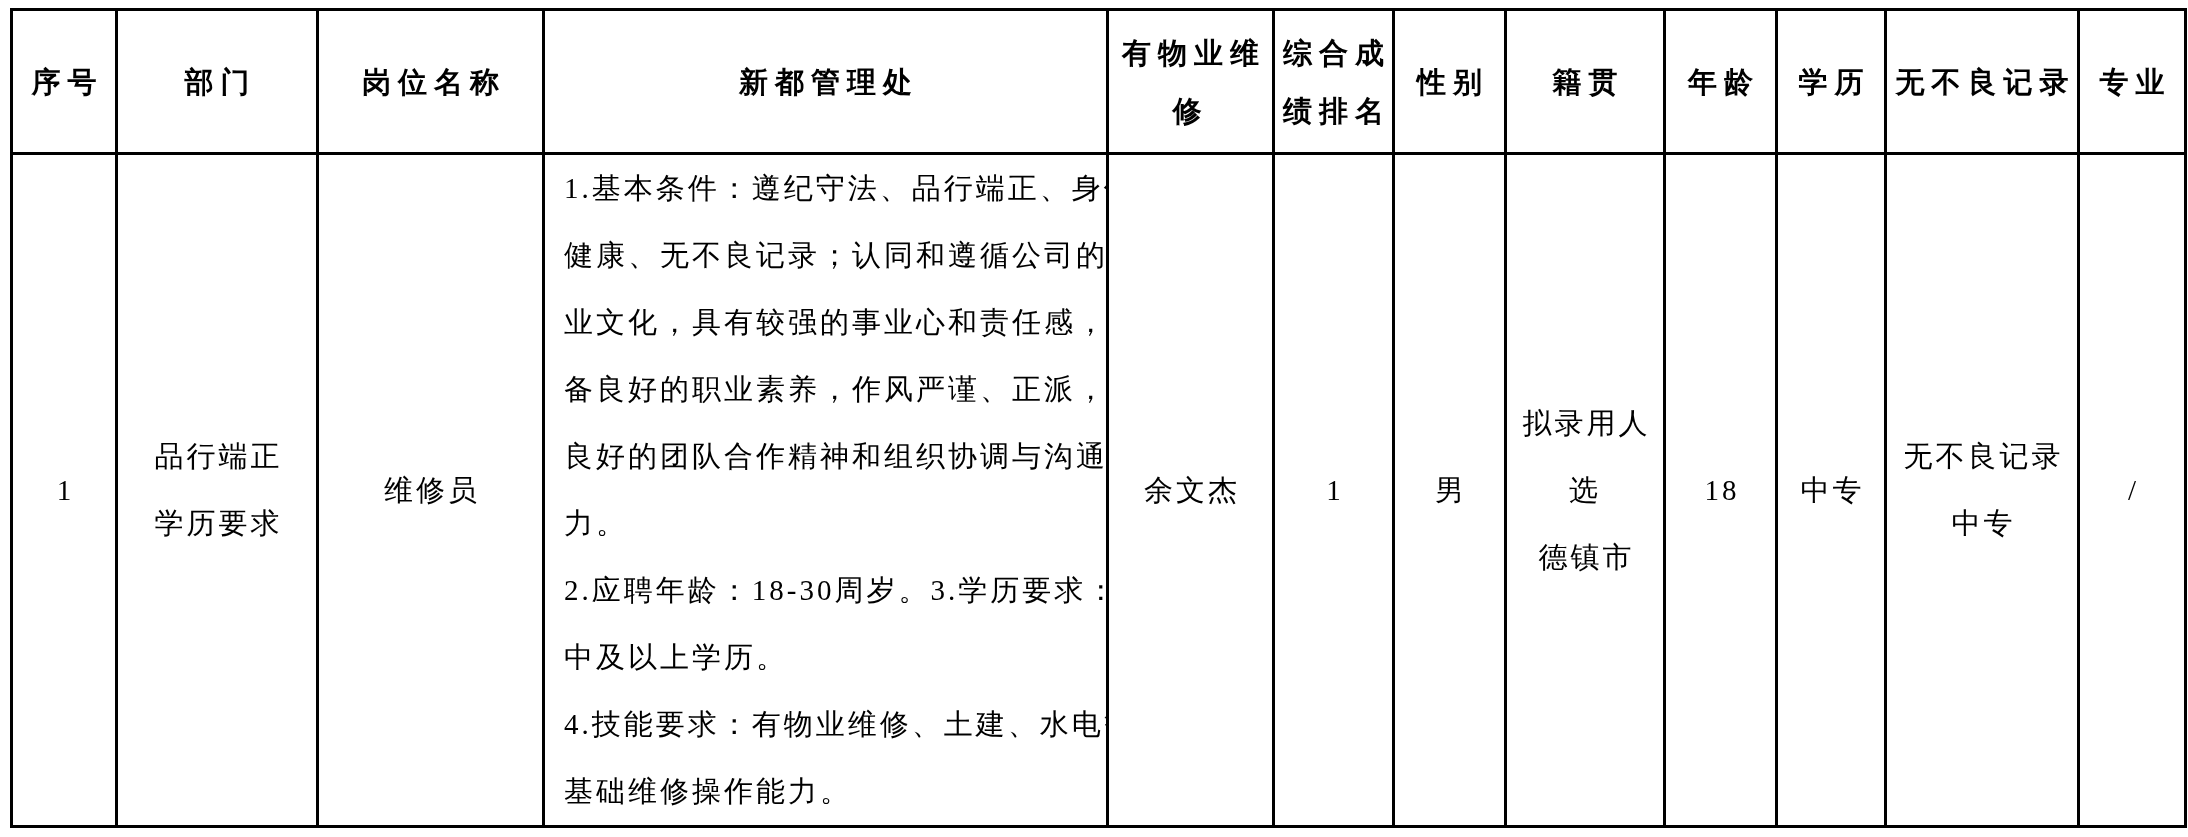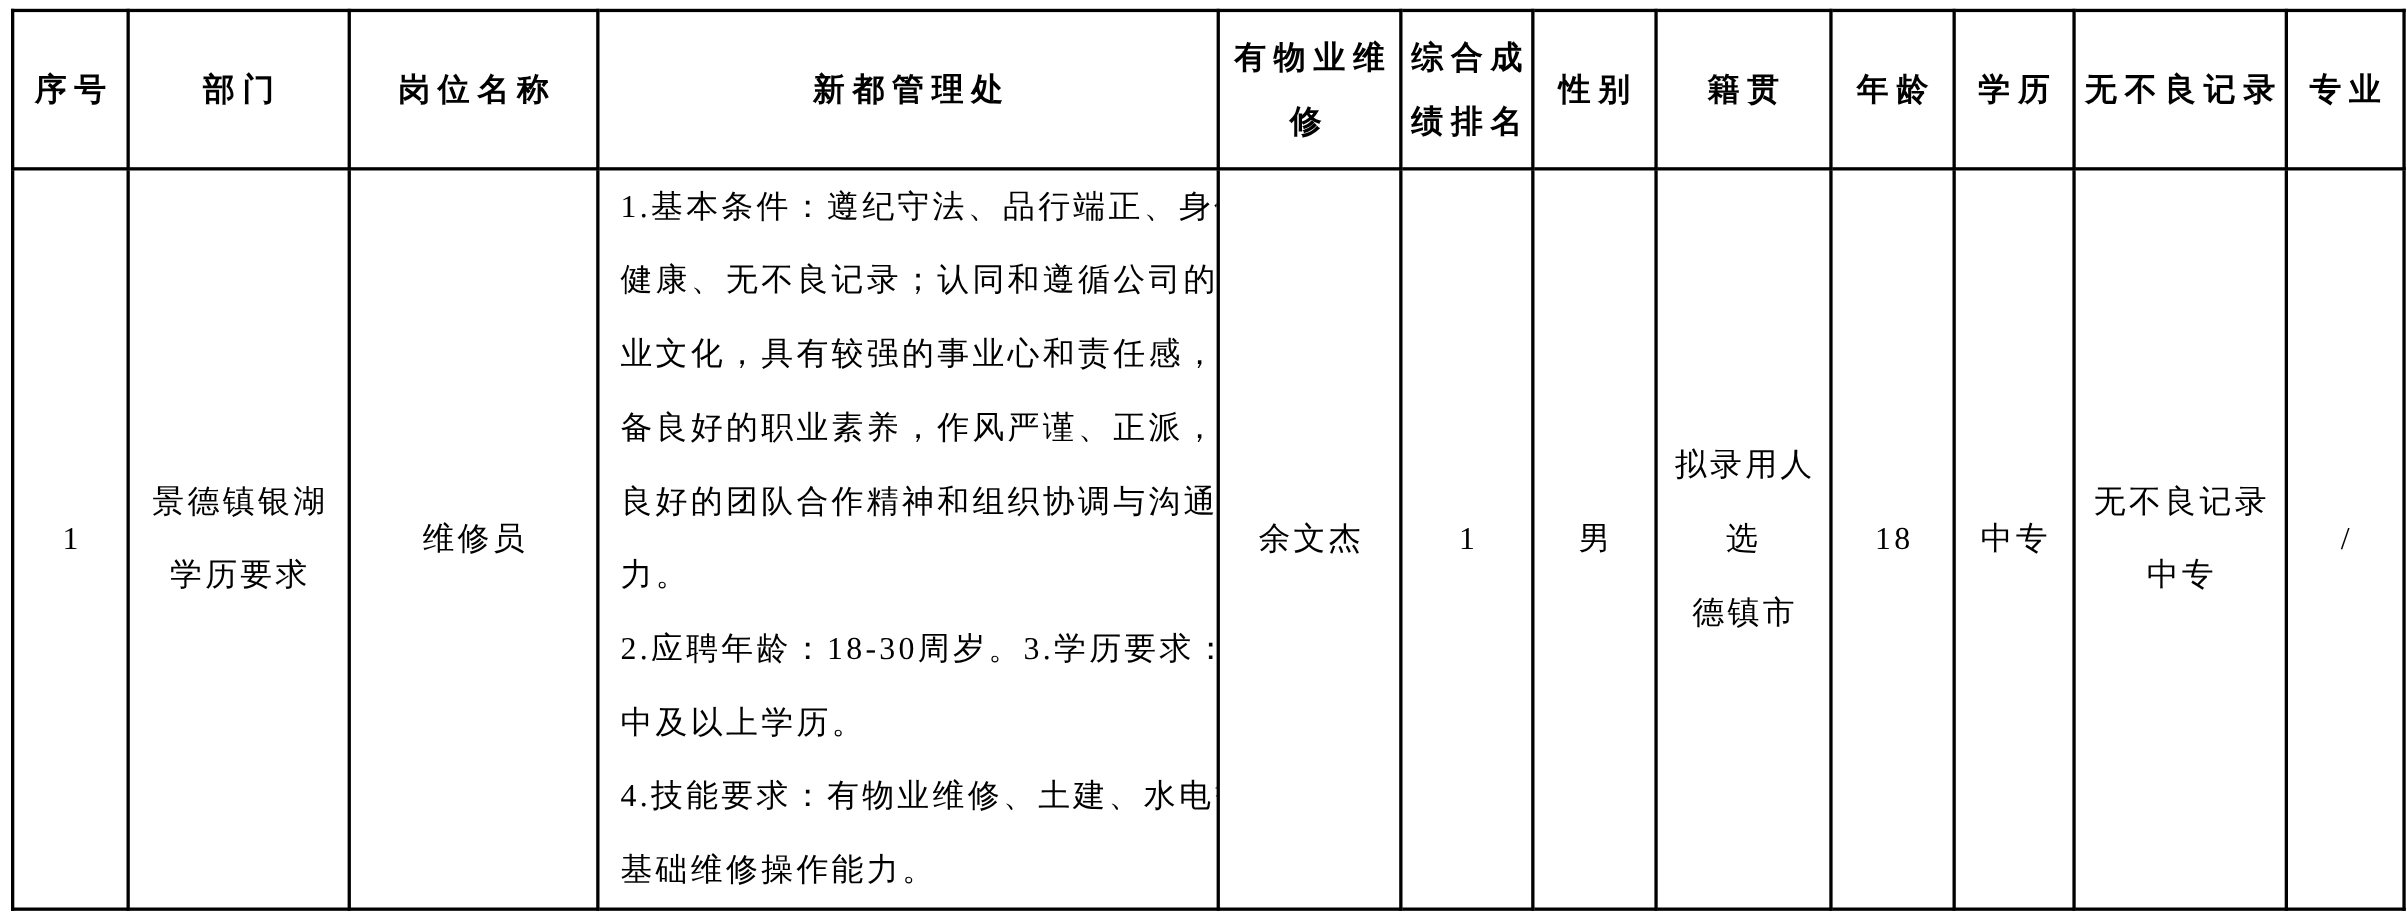--- a/index.html
+++ b/index.html
@@ -92,21 +92,21 @@
     <th>性别</th>
     <th>籍贯</th>
     <th>年龄</th>
     <th>学历</th>
     <th>无不良记录</th>
     <th>专业</th>
   </tr>
   <tr class="data-row">
     <td>1</td>
     <td>
-      <div>景德镇银湖</div>
+      <div>品行端正</div>
       <div>学历要求</div>
     </td>
     <td>维修员</td>
     <td class="req-cell">
       <div class="req-line fill">1.基本条件：遵纪守法、品行端正、身体</div>
       <div class="req-line fill">健康、无不良记录；认同和遵循公司的企</div>
       <div class="req-line fill">业文化，具有较强的事业心和责任感，具</div>
       <div class="req-line fill">备良好的职业素养，作风严谨、正派，有</div>
       <div class="req-line fill">良好的团队合作精神和组织协调与沟通能</div>
       <div class="req-line">力。</div>

